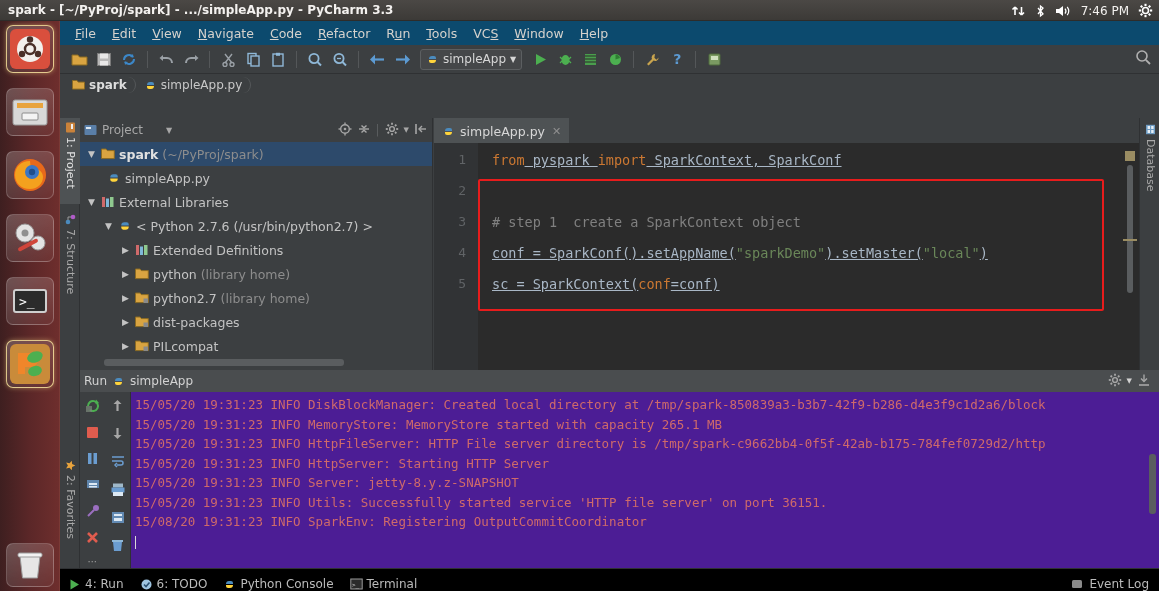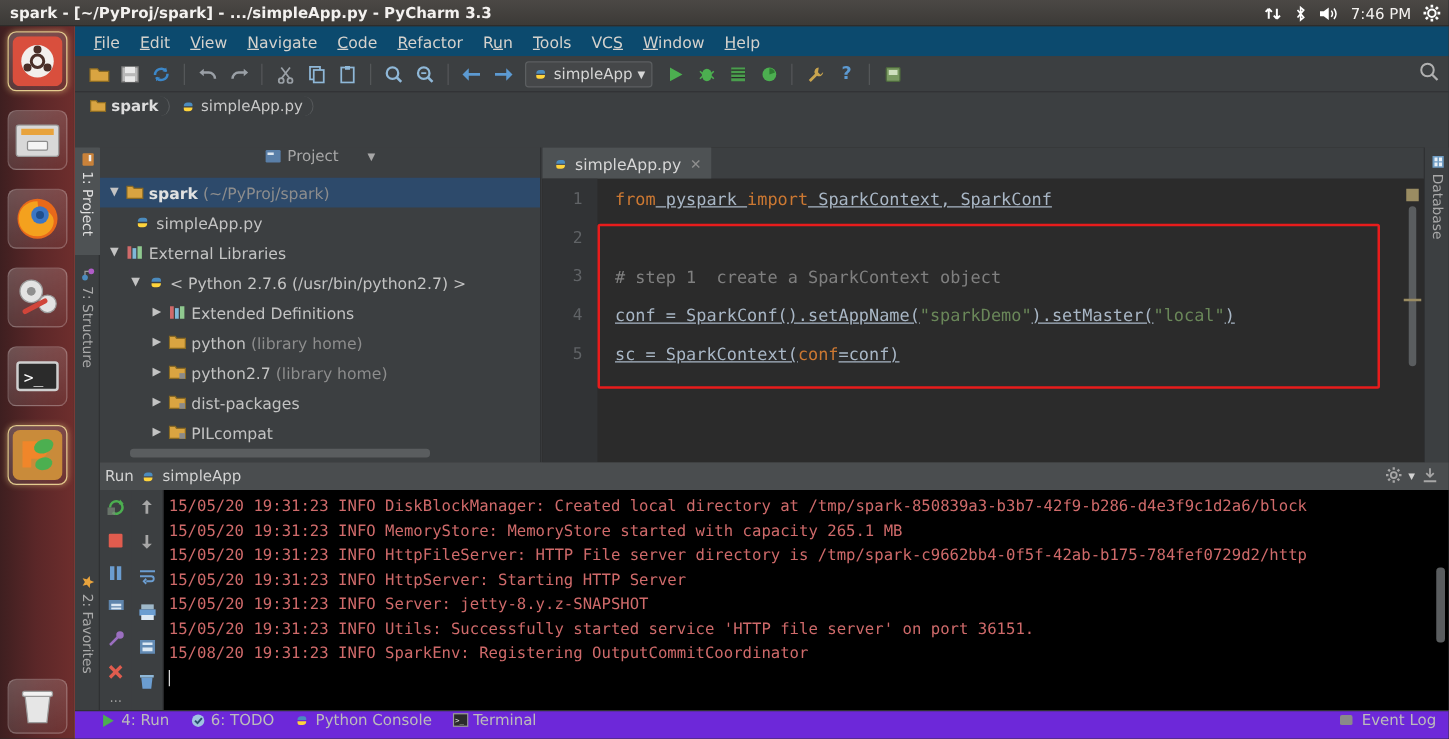--- a/index.html
+++ b/index.html
@@ -101,21 +101,21 @@
     background: #3c3f41; border-left: 1px solid #2f3133;
   }
 
   
   .project-panel {
     position: absolute; left: 20px; top: 0; width: 353px; height: 252px;
     background: #3c3f41; border-right: 1px solid #2f3133;
     display: flex; flex-direction: column;
   }
   .panel-head { height: 24px; display: flex; align-items: center; gap: 5px;
-    padding: 0 4px; color: #a7a7a7; font-size: 12px; flex-direction: column; }
+    padding: 0 4px; color: #a7a7a7; font-size: 12px; }
   .panel-head .title { display: flex; align-items: center; gap: 5px; }
   .panel-head .spacer { flex: 1; }
   .tree { flex: 1; background: #3c3f41; overflow: hidden; padding-top: 0px; font-size: 12.5px; }
   .trow { height: 24px; display: flex; align-items: center; gap: 4px; color: #c3c3c3; white-space: nowrap; }
   .trow.sel { background: #2d4a6b; }
   .arrow { width: 11px; display: inline-block; text-align: center; font-size: 9px; color: #c3c3c3; }
   .muted { color: #8d8d8d; }
   .bold { font-weight: bold; color: #e0e0e0; }
   .hbar { position: absolute; left: 24px; bottom: 4px; width: 240px; height: 7px;
           background: #5a5d5f; border-radius: 3px; }
@@ -146,31 +146,31 @@
   
   .run-panel { position: absolute; left: 20px; top: 252px; right: 0; height: 198px; background: #3c3f41; }
   .run-tabhead { height: 22px; display: flex; align-items: center; gap: 5px; padding-left: 4px;
     background: #4a4d4f; color: #d2d2d2; font-size: 12px; }
   .run-tabhead .spacer { flex: 1; }
   .run-body { position: absolute; left: 0; top: 22px; right: 0; bottom: 0; display: flex; }
   .run-toolbar { width: 25px; background: #3c3f41; display: flex; flex-direction: column;
     align-items: center; padding-top: 6px; gap: 8px; }
   .run-toolbar2 { width: 26px; background: #3c3f41; display: flex; flex-direction: column;
     align-items: center; padding-top: 6px; gap: 10px; border-right: 1px solid #2f3133; }
-  .console { flex: 1; background: #000000; overflow: hidden; position: relative;
+  .console { flex: 1; background: #4c1d95; overflow: hidden; position: relative;
     font-family: "DejaVu Sans Mono", monospace; font-size: 12.5px; color: #cf6a6a;
     padding: 5px 0 0 4px; }
   .console .cl { height: 19.5px; white-space: pre; }
   .caret { display: inline-block; width: 1px; height: 13px; background: #d8d8d8; vertical-align: middle; }
   .console-sb { position: absolute; right: 3px; top: 62px; width: 7px; height: 60px; background: #5a5d5f; border-radius: 3px;}
 
   
   .statusbar { position: absolute; left: 0; bottom: 0; width: 1099px; height: 23px;
-    background: #6d28d9; border-top: 1px solid #2f3133;
-    display: flex; align-items: flex-start; gap: 16px; padding-left: 20px; font-size: 12px; color: #bbb; }
+    background: #000000; border-top: 1px solid #2f3133;
+    display: flex; align-items: flex-end; gap: 16px; padding-left: 8px; font-size: 12px; color: #bbb; }
   .sb-item { display: flex; align-items: center; gap: 4px; }
   .sb-right { position: absolute; right: 10px; display: flex; align-items: center; gap: 6px; }
 </style>
 </head>
 <body>
 
 <div id="root">
 
   <div class="launcher">
     <div class="launcher-icon active" style="top:25px">

